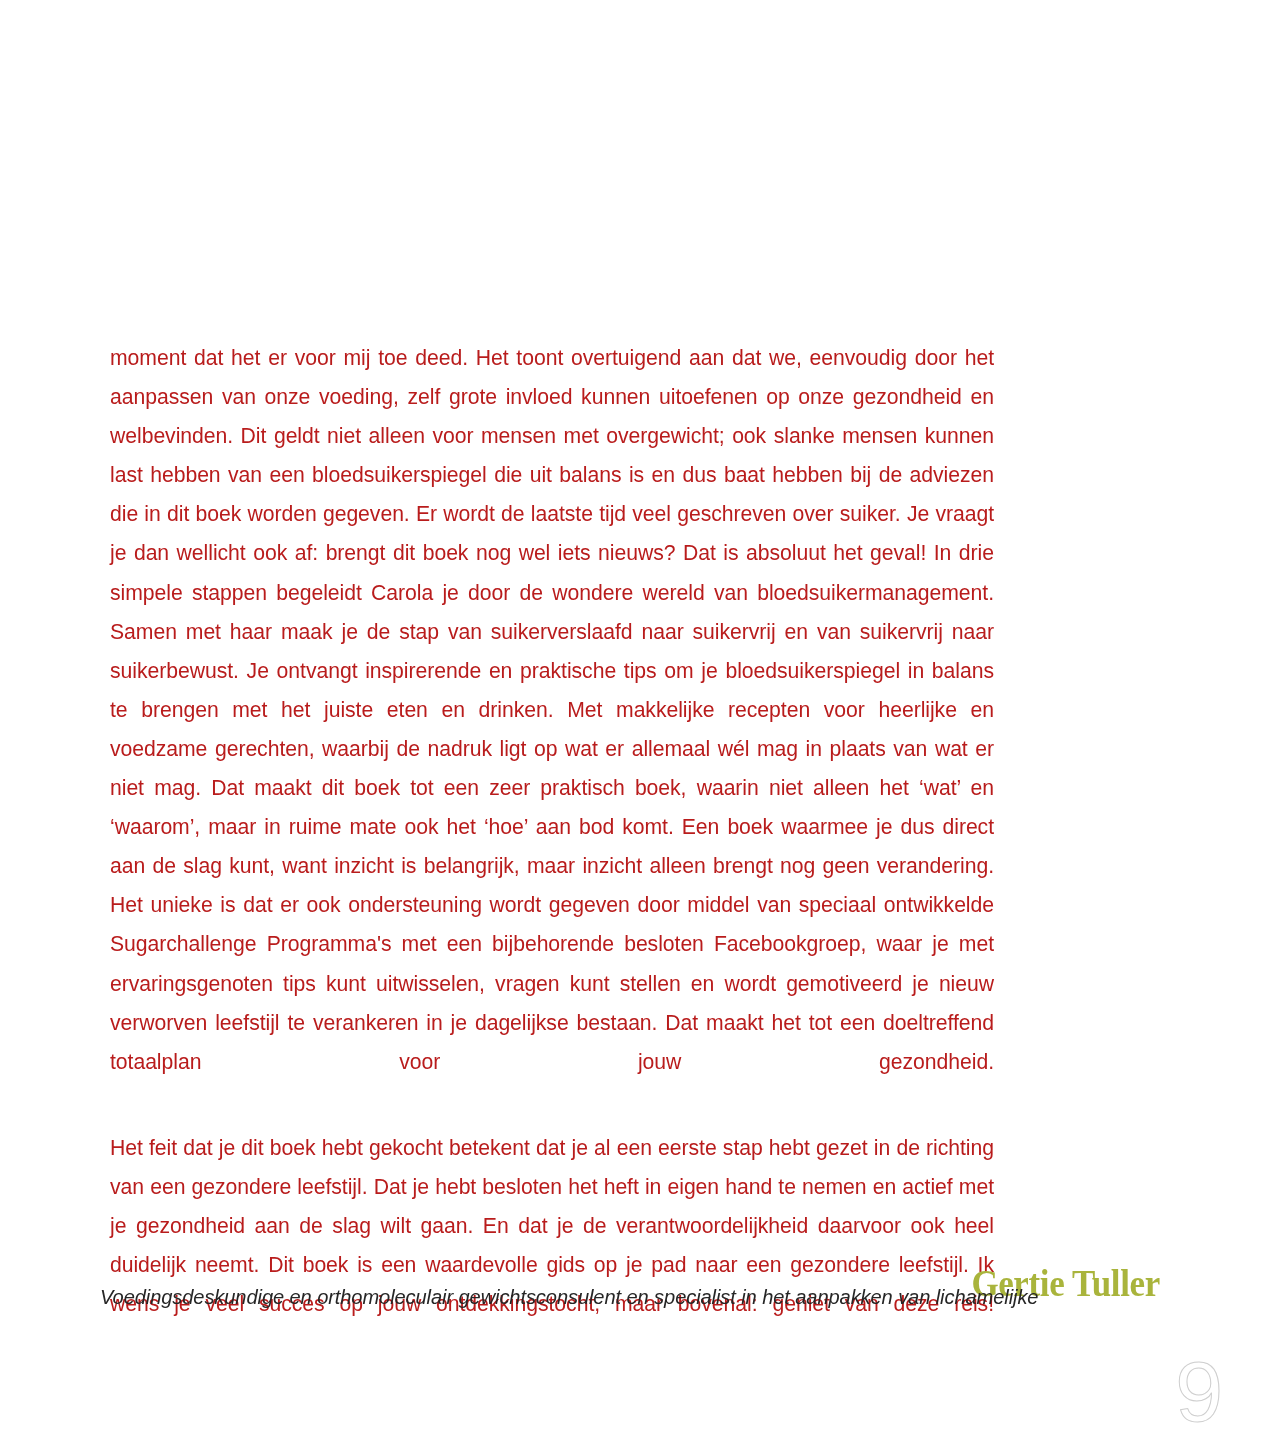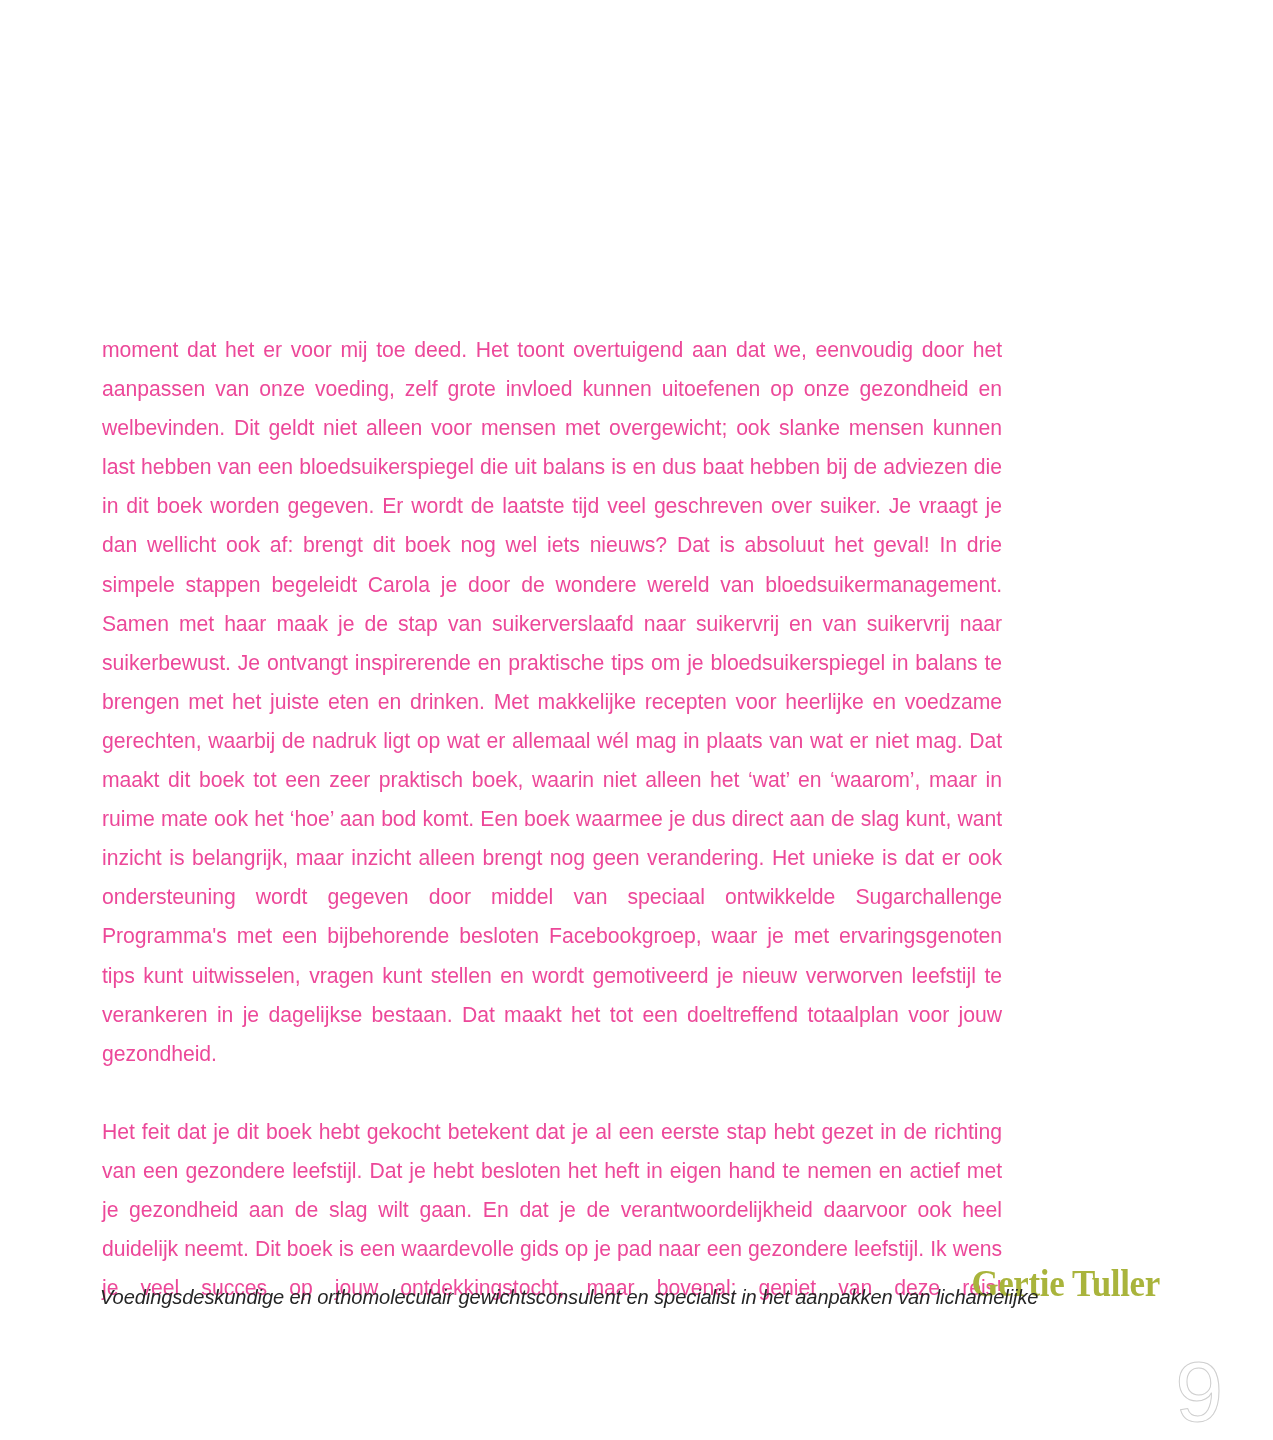--- a/index.html
+++ b/index.html
@@ -21,26 +21,26 @@
 
   
   .body-block {
     position: absolute;
     left: 102px;
     top: 330px;
     width: 900px;
   }
 
   .body-par {
-    margin: 0;
+    margin: 8px;
     text-align: justify;
     text-justify: inter-word;
     font-size: 21.2px;
     line-height: 39.1px;
-    color: #ec4899;
+    color: #b91c1c;
     letter-spacing: -0.05px;
     font-weight: 350;
     word-spacing: 0.2px;
   }
 
   .body-par + .body-par {
     margin-top: 0;
   }
 
   

